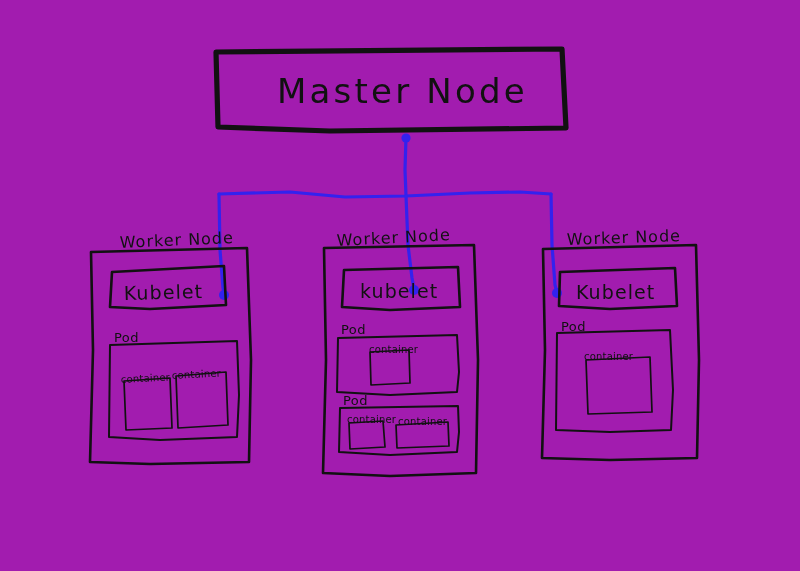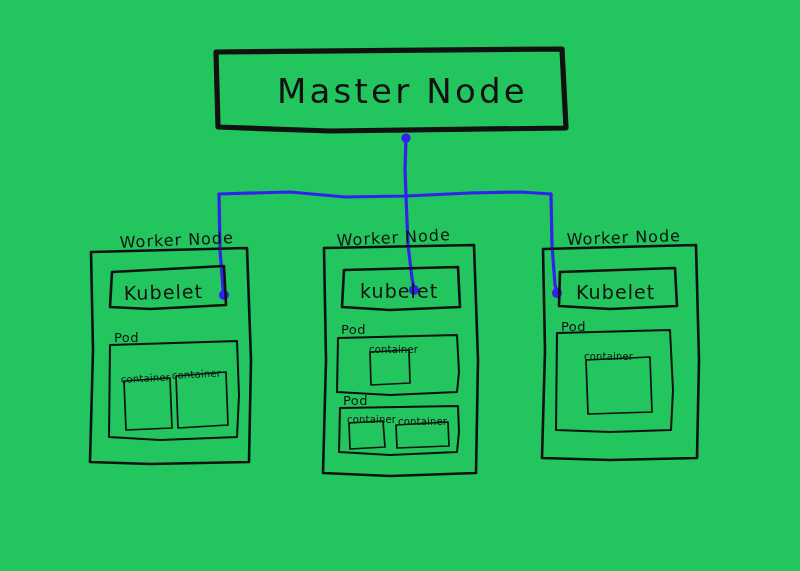--- a/index.html
+++ b/index.html
@@ -4,21 +4,21 @@
 <style>
   html, body {
     margin: 0;
     padding: 0;
     background: #ffffff;
   }
   #canvas {
     position: relative;
     width: 800px;
     height: 571px;
-    background: #22c55e;
+    background: #a21caf;
     overflow: hidden;
     font-family: "DejaVu Sans", sans-serif;
   }
   #canvas svg {
     position: absolute;
     top: 0;
     left: 0;
     width: 800px;
     height: 571px;
   }

